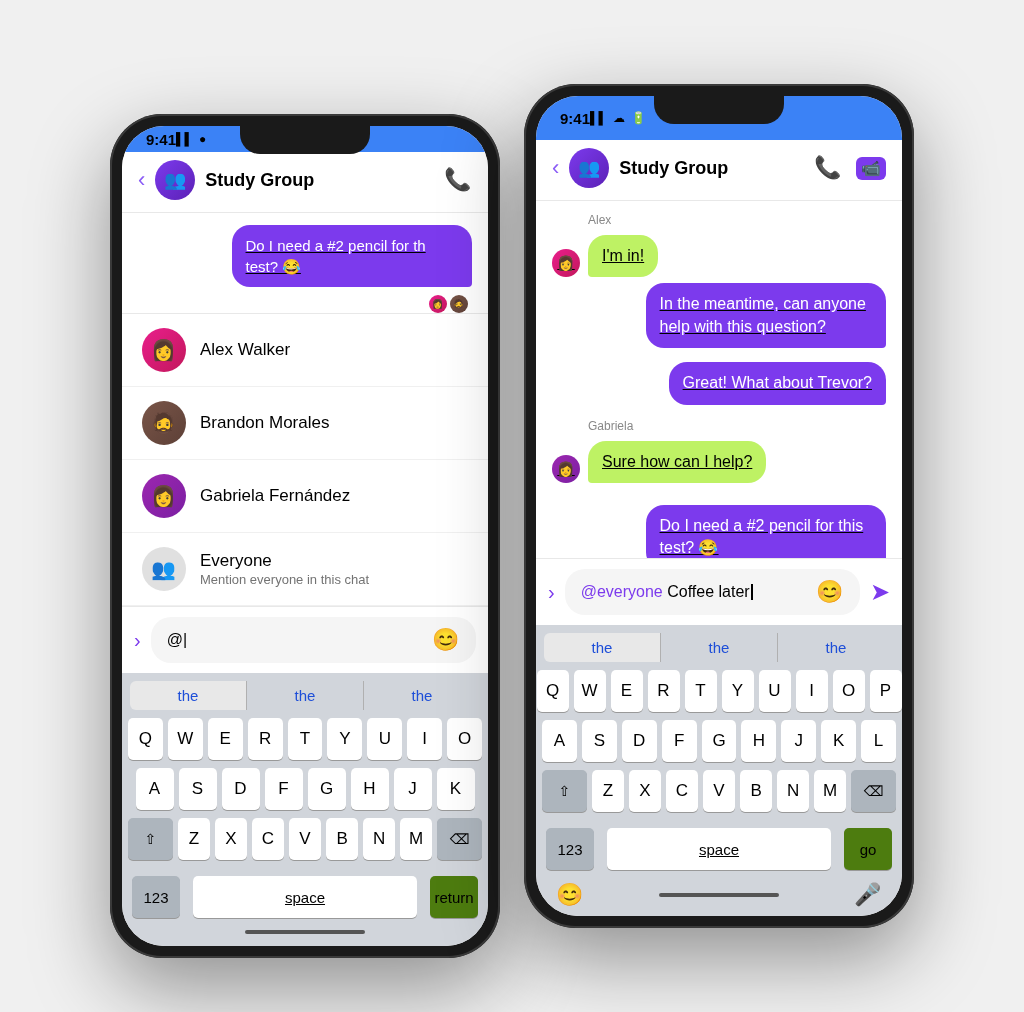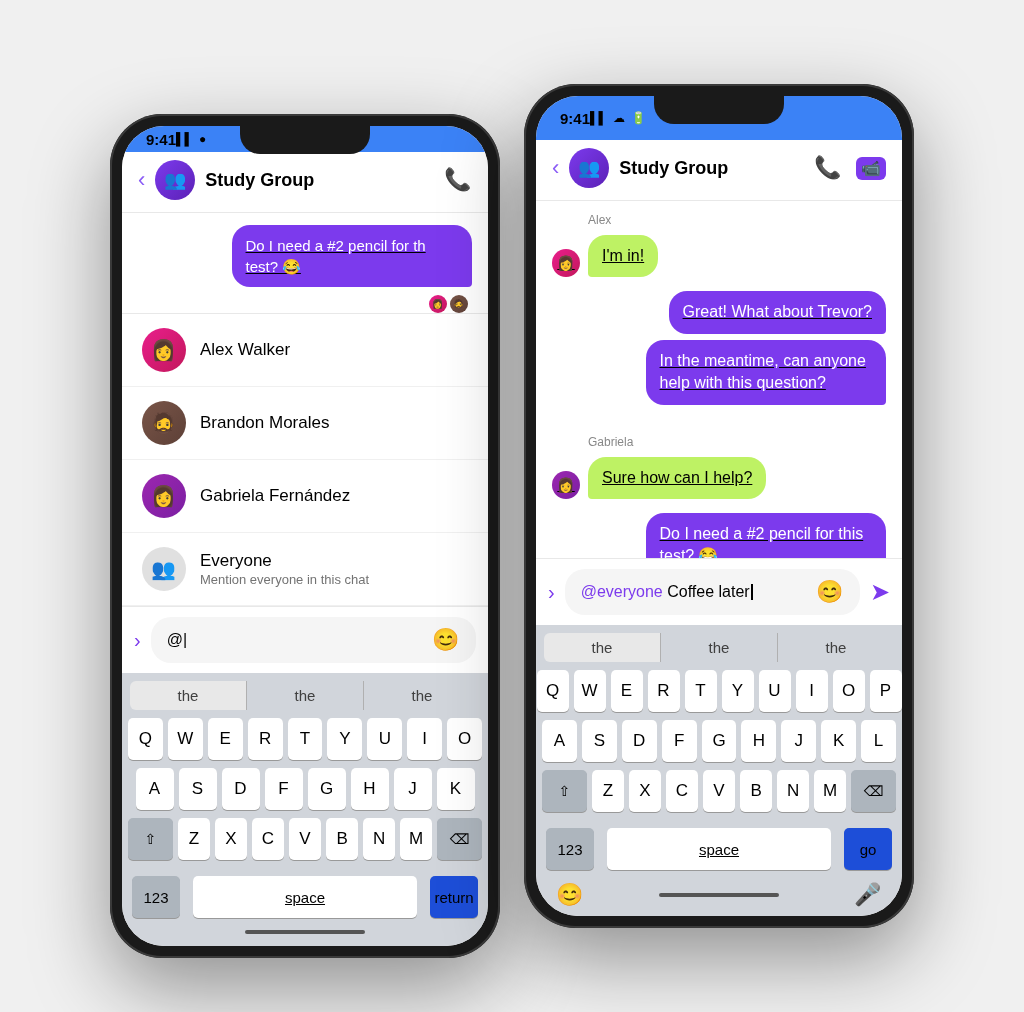--- a/index.html
+++ b/index.html
@@ -272,21 +272,21 @@
     .predictive-row {
       display: flex;
       justify-content: space-around;
       margin-bottom: 8px;
       padding: 0 4px;
     }
     .predictive-word {
       flex: 1;
       text-align: center;
       font-size: 15px;
-      color: #404040;
+      color: #1d4ed8;
       padding: 6px 4px;
       border-right: 1px solid #b0b0b0;
     }
     .predictive-word:last-child { border-right: none; }
     .predictive-word:first-child { background: #e8e8e8; border-radius: 6px 0 0 6px; }
     .key-rows {
       display: flex;
       flex-direction: column;
       gap: 8px;
       padding: 0 2px;
@@ -324,21 +324,21 @@
       max-width: none;
       font-size: 15px;
       text-decoration: underline;
     }
     .key.num-key {
       flex: 1.4;
       max-width: 48px;
       font-size: 15px;
     }
     .key.go-key {
-      background: #1d4ed8;
+      background: #4d7c0f;
       flex: 1.4;
       max-width: 48px;
       font-size: 15px;
     }
     .bottom-row {
       display: flex;
       gap: 13px;
       padding: 8px 4px 4px;
       align-items: center;
     }
@@ -536,35 +536,35 @@
       </div>
 
       <div class="chat-area">
 
         <div class="msg-sender">Alex</div>
         <div class="msg-row received">
           <div class="msg-avatar av-alex">👩</div>
           <div class="msg-bubble received">I'm in!</div>
         </div>
 
+        <div class="msg-row sent">
+          <div class="msg-bubble sent">In the meantime, can anyone help with this question?</div>
+        </div>
+
         <div class="msg-row sent" style="margin-top:8px;">
           <div class="msg-bubble sent">Great! What about Trevor?</div>
         </div>
 
-        <div class="msg-row sent">
-          <div class="msg-bubble sent">In the meantime, can anyone help with this question?</div>
-        </div>
-
-        <div class="msg-sender" style="margin-top:24px;">Gabriela</div>
+        <div class="msg-sender" style="margin-top:8px;">Gabriela</div>
         <div class="msg-row received">
           <div class="msg-avatar av-gabriela">👩</div>
           <div class="msg-bubble received">Sure how can I help?</div>
         </div>
 
-        <div class="msg-row sent" style="margin-top:8px;">
+        <div class="msg-row sent" style="margin-top:16px;">
           <div class="msg-bubble sent">Do I need a #2 pencil for this test? 😂</div>
         </div>
 
       </div>
 
       <div class="input-bar">
         <span class="input-expand">›</span>
         <div class="input-field">
           <span class="input-text">
             <span class="everyone-mention">@everyone</span><span> Coffee later</span><span style="border-right:2px solid #000;height:16px;display:inline-block;margin-left:1px;vertical-align:text-bottom;"></span>

